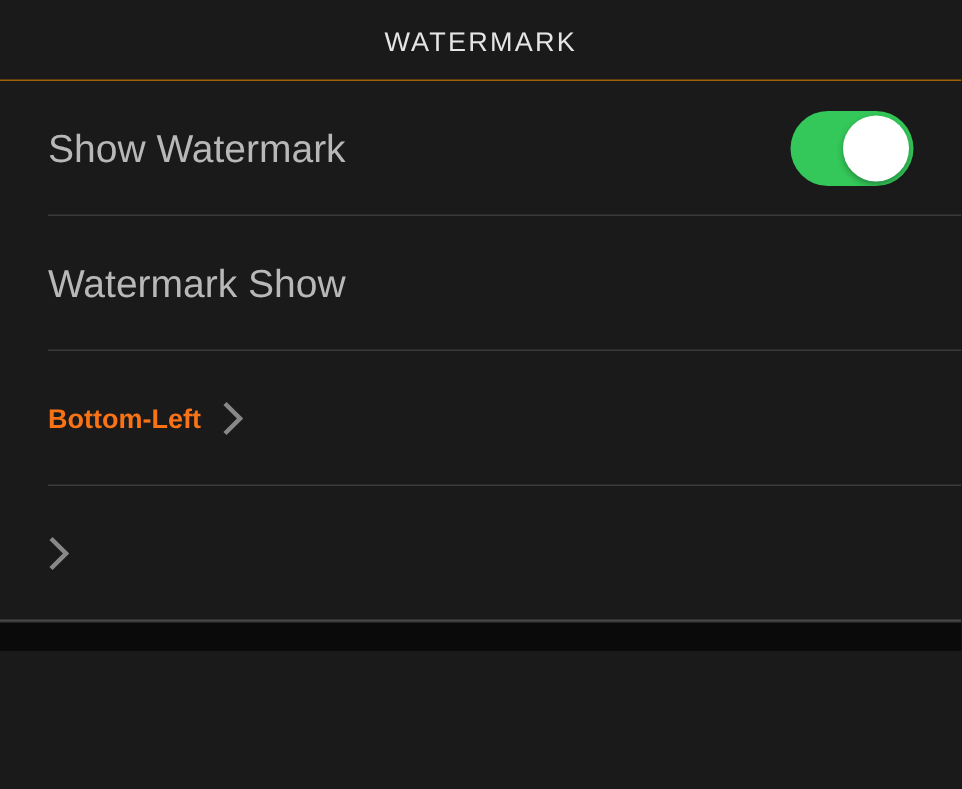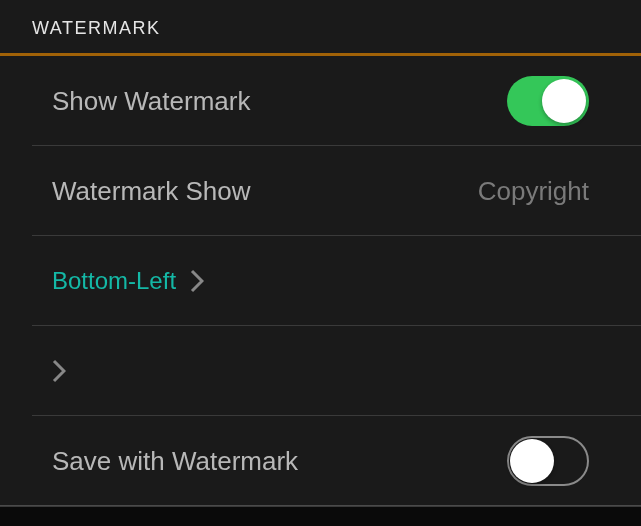--- a/index.html
+++ b/index.html
@@ -13,30 +13,31 @@
       background: #1a1a1a;
       font-family: -apple-system, BlinkMacSystemFont, 'Segoe UI', Helvetica, Arial, sans-serif;
       overflow: hidden;
     }
     .section-header {
       padding: 18px 32px 14px 32px;
       color: #e5e5e5;
       font-size: 18px;
       font-weight: 400;
       letter-spacing: 1.5px;
-      border-bottom: 3px solid #a16207;
+      border-bottom: 1px solid #a16207;
+      text-align: center;
     }
     .settings-list {
       background: #1a1a1a;
     }
     .row {
       display: flex;
       align-items: center;
       justify-content: space-between;
-      padding: 0 52px;
+      padding: 0 32px;
       height: 90px;
       position: relative;
     }
     .row::after {
       content: '';
       position: absolute;
       bottom: 0;
       left: 32px;
       right: 0;
       height: 1px;
@@ -50,23 +51,23 @@
       color: #b8b8b8;
       font-size: 26px;
       font-weight: 400;
     }
     .row-right {
       display: flex;
       align-items: center;
       gap: 14px;
     }
     .value-text {
-      color: #14b8a6;
-      font-size: 24px;
-      font-weight: 400;
+      color: #f97316;
+      font-size: 18px;
+      font-weight: 700;
     }
     .value-placeholder {
       color: #7a7a7a;
       font-size: 26px;
       font-weight: 400;
     }
     .chevron {
       display: flex;
       align-items: center;
     }
@@ -124,23 +125,20 @@
     <div class="row-label">Show Watermark</div>
     <div class="row-right">
       <div class="toggle toggle-on">
         <div class="toggle-knob"></div>
       </div>
     </div>
   </div>
 
   <div class="row">
     <div class="row-label">Watermark Show</div>
-    <div class="row-right">
-      <div class="value-placeholder">Copyright</div>
-    </div>
   </div>
 
   <div class="row">
     <div class="row-right">
       <div class="value-text">Bottom-Left</div>
       <div class="chevron">
         <svg viewBox="0 0 14 24">
             <polyline points="2,2 12,12 2,22"></polyline>
           </svg>
       </div>
@@ -150,24 +148,16 @@
   <div class="row">
     <div class="row-right">
       <div class="chevron">
         <svg viewBox="0 0 14 24">
             <polyline points="2,2 12,12 2,22"></polyline>
           </svg>
       </div>
     </div>
   </div>
 
-  <div class="row">
-    <div class="row-label">Save with Watermark</div>
-    <div class="row-right">
-      <div class="toggle toggle-off">
-        <div class="toggle-knob"></div>
-      </div>
-    </div>
-  </div>
 
 </div>
 
 <div class="bottom-bar"></div>
 
 </body></html>

